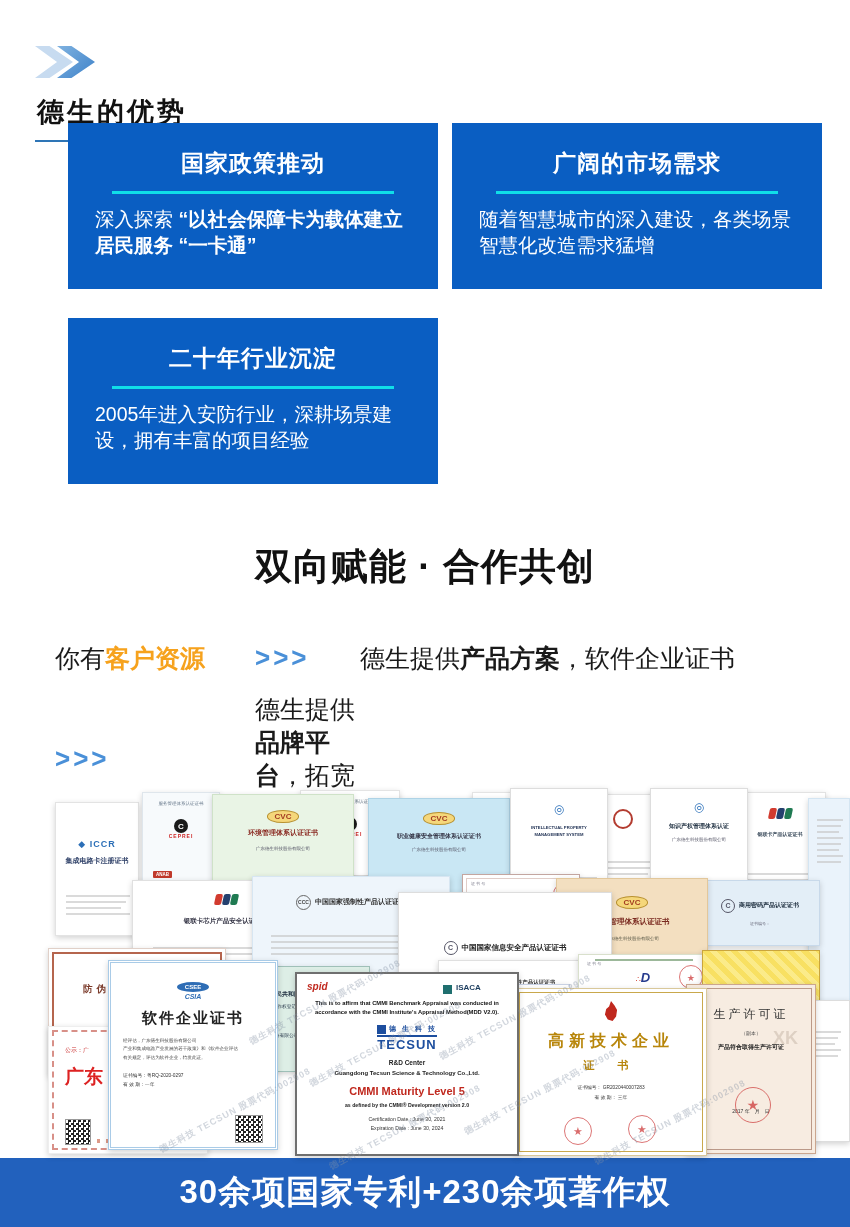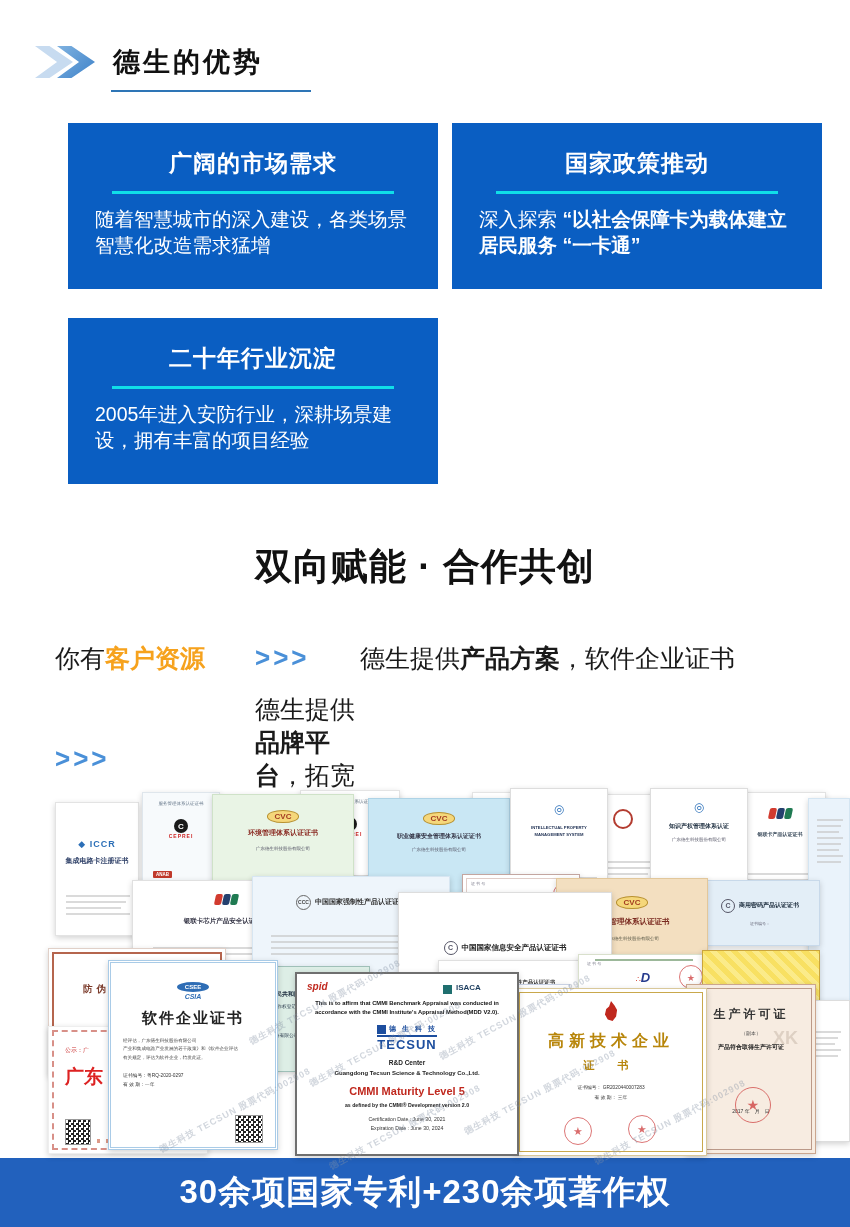--- a/index.html
+++ b/index.html
@@ -1,21 +1,21 @@
 <!DOCTYPE html>
 <html><head>
 <meta charset="utf-8">
 <style>
   html,body{margin:0;padding:0;}
   body{
     width:850px;height:1227px;position:relative;overflow:hidden;
     background:#ffffff;font-family:"Liberation Sans","DejaVu Sans",sans-serif;
   }
   
-  #hdr{position:absolute;top:44px;left:35px;display:flex;align-items:flex-start;gap:16px;}
+  #hdr{position:absolute;top:44px;left:35px;display:flex;align-items:flex-start;gap:16px;flex-direction:column;}
   .chevs{display:flex;margin-top:2px;}
   .chev{width:38px;height:32px;display:inline-block;
     clip-path:polygon(0 0,38% 0,100% 50%,38% 100%,0 100%,58% 50%);}
   .chev+.chev{margin-left:-16px;}
   .hdr-text-wrap{border-bottom:2px solid #2e75b6;padding:0 48px 10px 2px;}
   #hdr-title{font-size:27px;font-weight:bold;color:#111;letter-spacing:3px;}
   
   #cards{position:absolute;top:123px;left:68px;display:grid;
     grid-template-columns:370px 370px;gap:29px 14px;}
   .card{height:166px;color:#fff;box-sizing:border-box;}
@@ -61,28 +61,28 @@
     <span class="chev c1" style="background: rgb(199, 219, 240);"></span>
     <span class="chev c2" style="background: linear-gradient(135deg, rgb(127, 178, 224), rgb(62, 130, 201));"></span>
   </div>
   <div class="hdr-text-wrap" style="border-bottom-color: rgb(46, 117, 182);">
     <span id="hdr-title">德生的优势</span>
   </div>
 </div>
 
 <div id="cards">
     <div class="card" style="background: rgb(10, 94, 194);">
+      <div class="card-title">国家政策推动</div>
+      <div class="card-divider" style="background: rgb(16, 223, 232);"></div>
+      <div class="card-body"><span>深入探索 </span><span class="b">“以社会保障卡为载体建立居民服务 “一卡通”</span></div>
+    </div>
+    <div class="card" style="background: rgb(10, 94, 194);">
       <div class="card-title">广阔的市场需求</div>
       <div class="card-divider" style="background: rgb(16, 223, 232);"></div>
       <div class="card-body"><span>随着智慧城市的深入建设，各类场景智慧化改造需求猛增</span></div>
-    </div>
-    <div class="card" style="background: rgb(10, 94, 194);">
-      <div class="card-title">国家政策推动</div>
-      <div class="card-divider" style="background: rgb(16, 223, 232);"></div>
-      <div class="card-body"><span>深入探索 </span><span class="b">“以社会保障卡为载体建立居民服务 “一卡通”</span></div>
     </div>
     <div class="card" style="background: rgb(10, 94, 194);">
       <div class="card-title">二十年行业沉淀</div>
       <div class="card-divider" style="background: rgb(16, 223, 232);"></div>
       <div class="card-body"><span>2005年进入安防行业，深耕场景建设，拥有丰富的项目经验</span></div>
     </div>
   </div>
 
 <div id="sec-title">双向赋能 · 合作共创</div>
 
@@ -377,21 +377,21 @@
       <div class="bars" style="position: absolute; left: 8px; top: 30px; width: 44px;">
         <span style="width: 44px;"></span>
         <span style="width: 40.92px;"></span>
         <span style="width: 37.84px;"></span>
         <span style="width: 44px;"></span>
         <span style="width: 40.92px;"></span>
       </div>
     </div>
     <div class="cert" style="left: 686px; top: 198px; width: 130px; height: 170px; z-index: 8; background: rgb(247, 236, 225); border: 1px solid rgb(203, 166, 142);">
       <div class="inner-bd" style="border: 1px solid rgb(187, 153, 136);"></div>
-      <div class="cline" style="font-size: 12px; margin-top: 22px; font-weight: bold; color: rgb(51, 51, 51); letter-spacing: 3px;">生产许可证</div>
+      <div class="cline" style="font-size: 12px; margin-top: 22px; font-weight: normal; color: rgb(51, 51, 51); letter-spacing: 3px;">生产许可证</div>
       <div class="cline" style="font-size: 5px; margin-top: 8px; color: rgb(68, 68, 68);">（副本）</div>
       <div class="cline" style="font-size: 6px; margin-top: 8px; font-weight: bold; color: rgb(34, 34, 34);">产品符合取得生产许可证</div>
       <div class="cline" style="font-size: 5px; margin-top: 56px; color: rgb(51, 51, 51);">2017 年　月　日</div>
       <div class="seal" style="left: 48px; top: 102px; width: 34px; height: 34px; border: 1.5px solid rgba(200, 40, 40, 0.75);">
         <span style="color:rgba(200,40,40,0.8);font-size:14.28px;">★</span>
       </div>
       <span class="ovtext" style="left: 86px; top: 44px; font-size: 18px; font-weight: bold; color: rgba(190, 175, 160, 0.45);">XK</span>
     </div>
     <div class="wm" style="left: 150px; top: 318px; transform: rotate(-28deg);">德生科技 TECSUN 股票代码:002908</div>
     <div class="wm" style="left: 320px; top: 335px; transform: rotate(-28deg);">德生科技 TECSUN 股票代码:002908</div>

